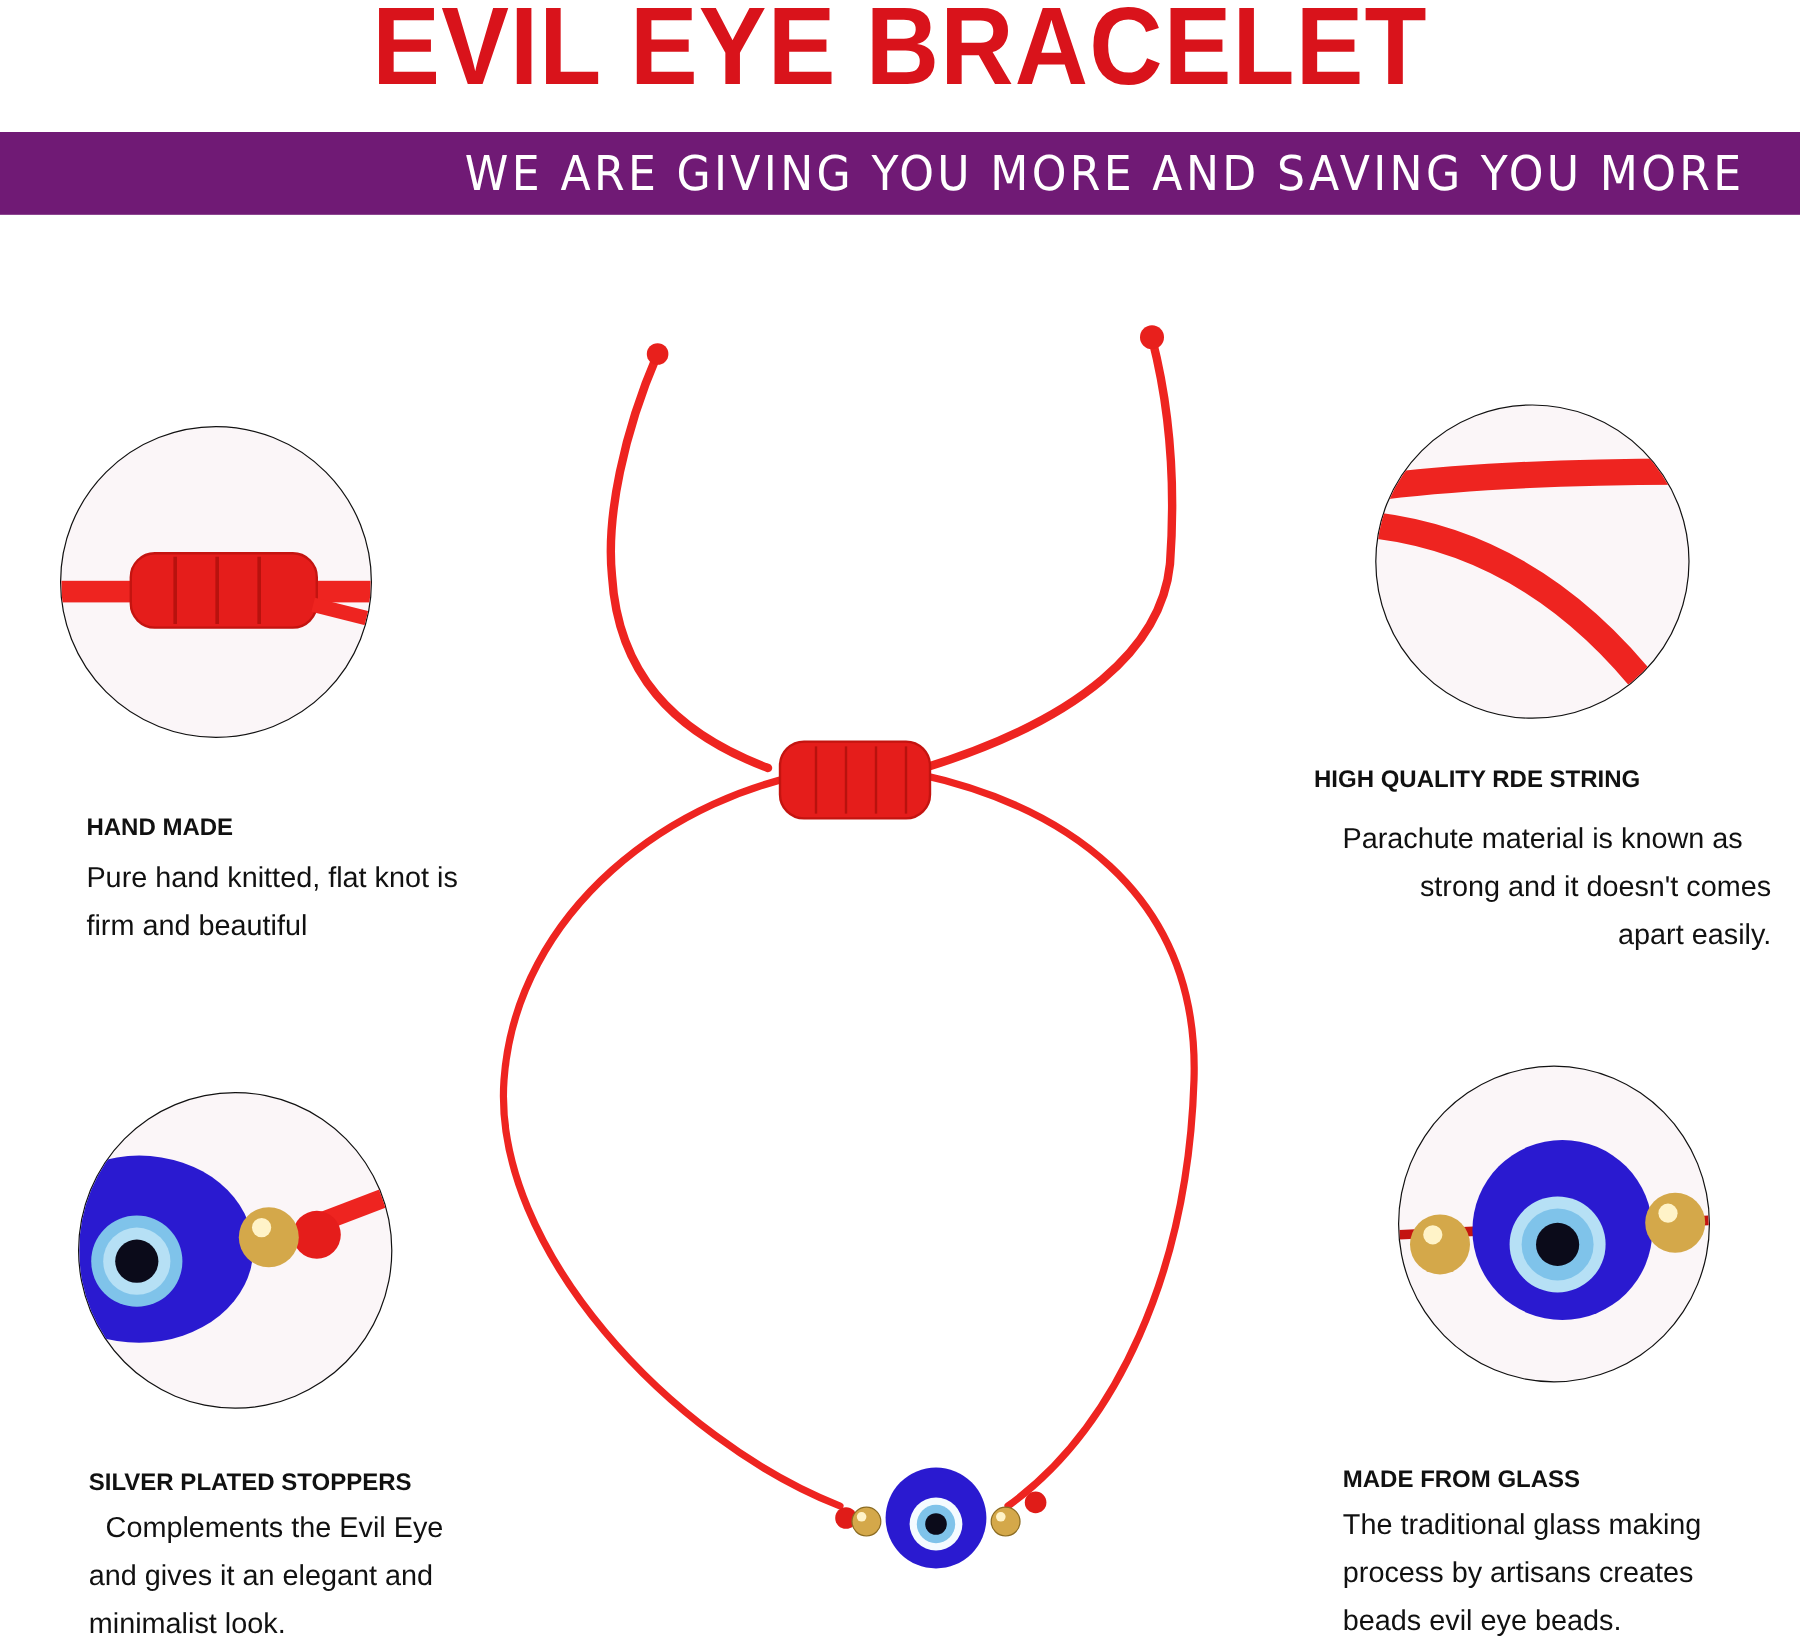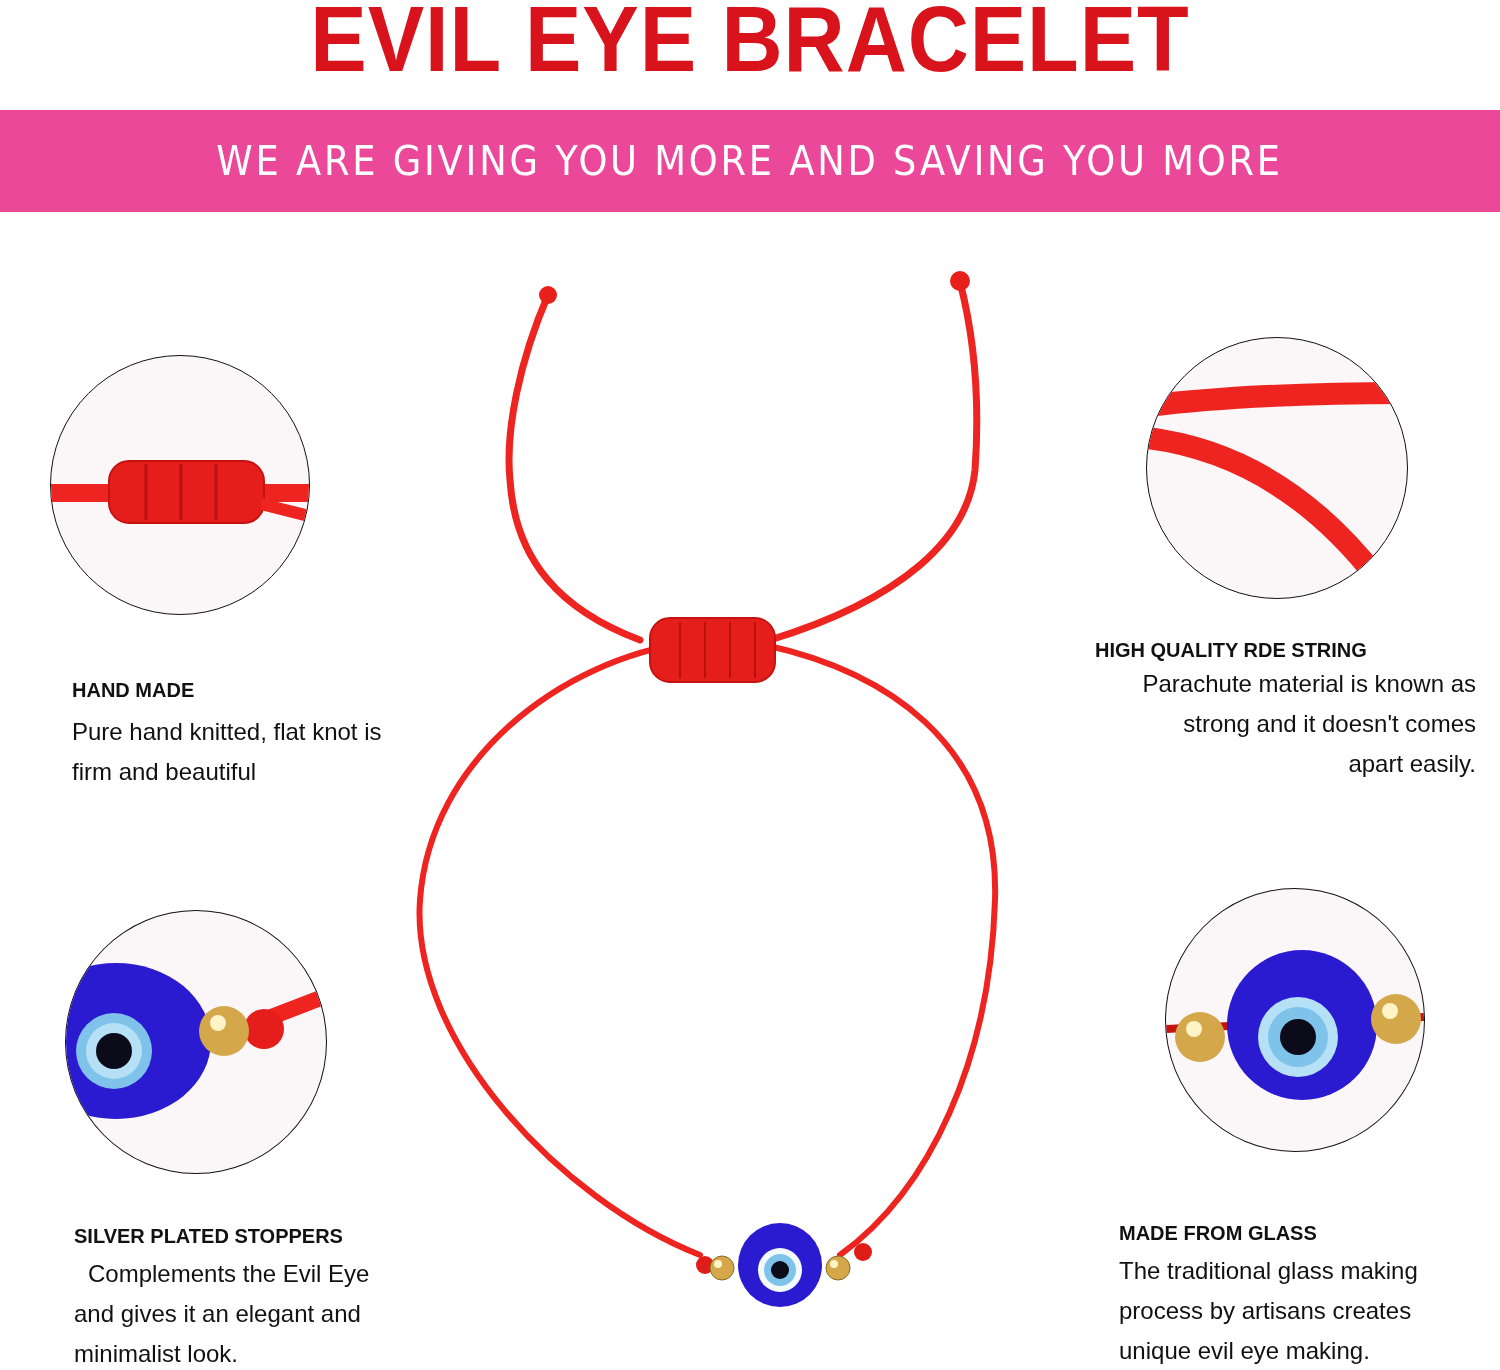--- a/index.html
+++ b/index.html
@@ -4,22 +4,22 @@
   <style>
     html, body { margin: 0; padding: 0; background: #ffffff; }
     body { width: 1500px; height: 1370px; position: relative; overflow: hidden; font-family: "Liberation Sans", sans-serif; }
     .title {
       position: absolute; left: 0; top: 0; width: 1500px; height: 100px;
       text-align: center; color: #d9131b; font-family: "Liberation Sans", sans-serif;
       font-weight: bold; font-size: 92px; line-height: 82px; letter-spacing: 1px;
       transform: scaleX(0.92); transform-origin: center top; margin-top: -2px;
     }
     .banner {
-      position: absolute; left: 0; top: 110px; width: 1500px; height: 102px;
-      background: #ec4899; display: flex; align-items: center; justify-content: center;
+      position: absolute; left: 0; top: 110px; width: 1500px; height: 69px;
+      background: #701a75; display: flex; align-items: center; justify-content: flex-end;
     }
     .banner span {
       color: #ffffff; font-family: "DejaVu Sans", sans-serif; font-size: 40px;
       letter-spacing: 3px; transform: scaleX(0.92); display: inline-block;
     }
     .circle {
       position: absolute; border: 1.5px solid #111; border-radius: 50%;
       background: #fbf6f8; overflow: hidden;
     }
     .feature { position: absolute; color: #111; font-family: "Liberation Sans", sans-serif; }
@@ -113,30 +113,30 @@
 </div>
 
 <div class="feature" style="left:72px;top:676px;width:360px;">
   <div class="h">HAND MADE</div>
   <div class="p" style="margin-top:8px;">Pure hand knitted, flat knot is</div>
   <div class="p">firm and beautiful</div>
 </div>
 
 <div class="feature right" style="left:1095px;top:636px;width:381px;">
   <div class="h" style="text-align:left;">HIGH QUALITY RDE STRING</div>
-  <div class="p" style="margin-top:0;">Parachute material is known as</div>
+  <div class="p" style="margin-top:16px;text-align:center;">Parachute material is known as</div>
   <div class="p">strong and it doesn't comes</div>
   <div class="p">apart easily.</div>
 </div>
 
 <div class="feature" style="left:74px;top:1222px;width:380px;">
   <div class="h">SILVER PLATED STOPPERS</div>
   <div class="p" style="margin-top:4px;margin-left:14px;">Complements the Evil Eye</div>
   <div class="p">and gives it an elegant and</div>
   <div class="p">minimalist look.</div>
 </div>
 
 <div class="feature" style="left:1119px;top:1219px;width:380px;">
   <div class="h">MADE FROM GLASS</div>
   <div class="p" style="margin-top:4px;">The traditional glass making</div>
   <div class="p">process by artisans creates</div>
-  <div class="p">unique evil eye making.</div>
+  <div class="p">beads evil eye beads.</div>
 </div>
 
 </body></html>

